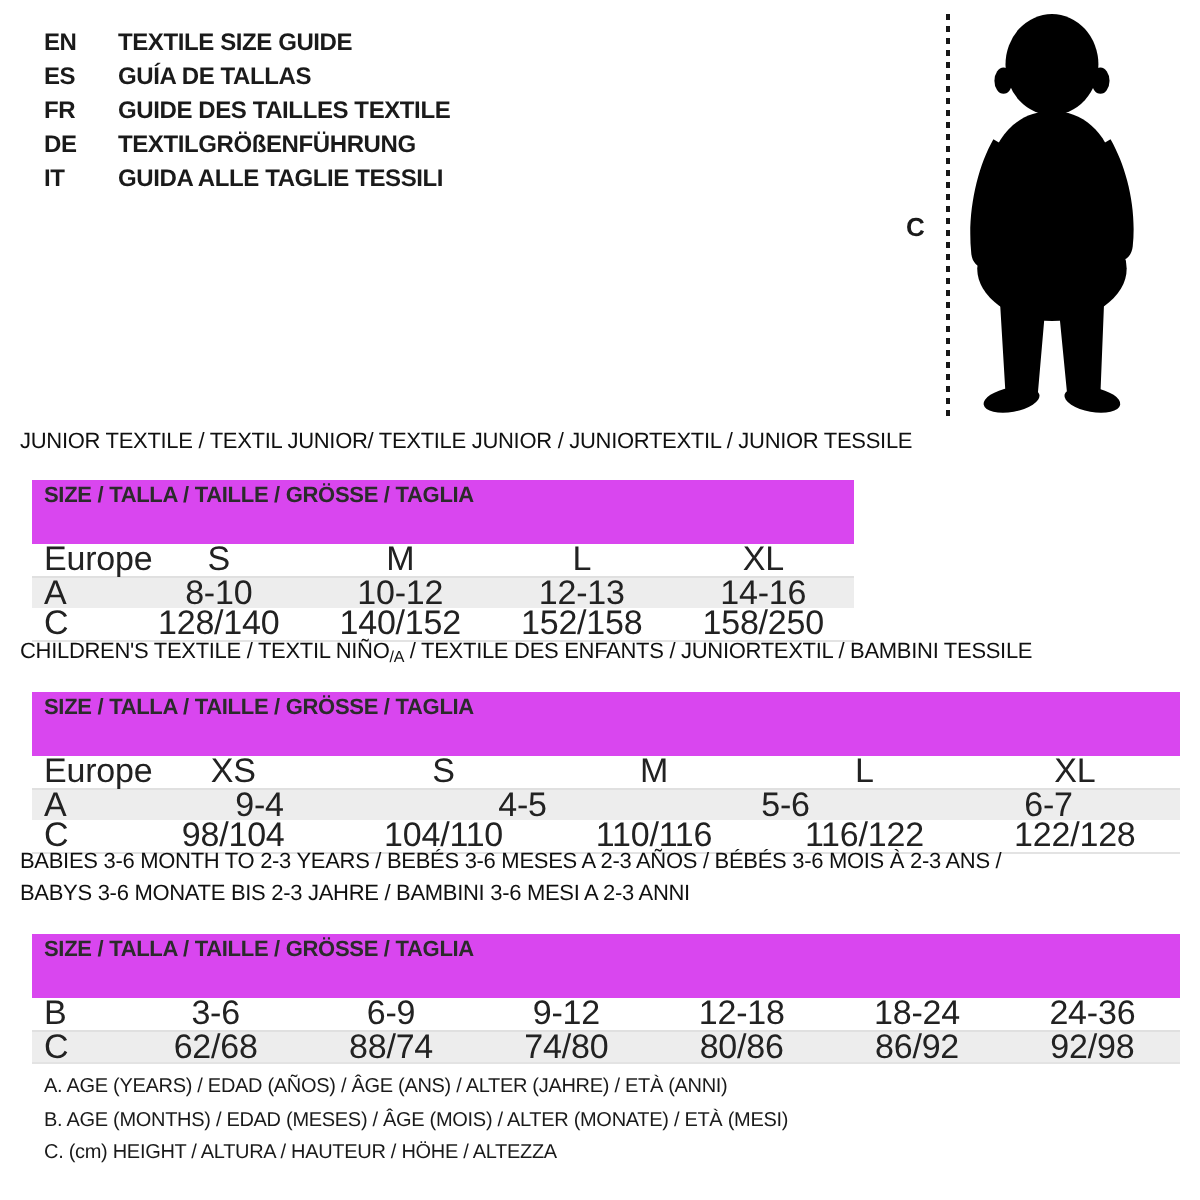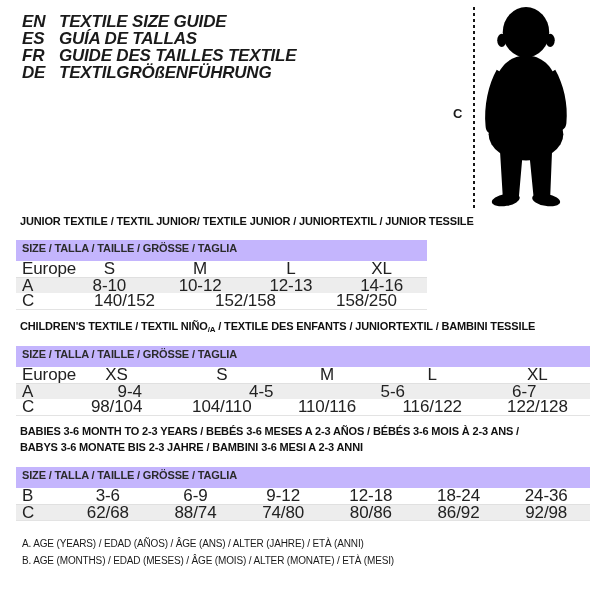--- a/index.html
+++ b/index.html
@@ -4,39 +4,39 @@
 <style>
   html,body{margin:0;padding:0;}
   body{
     width:600px;height:600px;background:#ffffff;position:relative;overflow:hidden;
     font-family:"Liberation Sans","DejaVu Sans",sans-serif;color:#1a1a1a;
   }
   .abs{position:absolute;}
 
   
   .lang-block{left:22px;top:13px;}
-  .lang-row{display:flex;height:17px;line-height:17px;font-size:17px;font-weight:bold;letter-spacing:-0.2px;font-style:italic;}
+  .lang-row{display:flex;height:17px;line-height:17px;font-size:12px;font-weight:bold;letter-spacing:-0.2px;}
   .lang-code{width:37px;}
   
   .height-line{left:473px;top:7px;width:2px;height:201px;
     background:repeating-linear-gradient(to bottom,#161616 0 3px,transparent 3px 6px);}
   .height-label{left:453px;top:106px;font-size:13px;font-weight:bold;}
   .silhouette{left:480px;top:5px;}
 
   
-  .tbl-title{left:20px;font-size:11px;font-weight:bold;letter-spacing:-0.15px;color:#101010;white-space:nowrap;}
+  .tbl-title{left:10px;font-size:11px;font-weight:normal;letter-spacing:-0.15px;color:#101010;white-space:nowrap;}
   .tbl-title .subA{font-size:8px;vertical-align:-2px;}
   .title2line{line-height:15.5px;}
 
   
   .sizing-table{border-bottom:1px solid #e3e3e3;}
   .t1{left:16px;top:240px;width:411px;}
   .t2{left:16px;top:346px;width:574px;}
   .t3{left:16px;top:467px;width:574px;}
-  .size-bar{height:21px;line-height:16px;background:#c4b5fd;color:#2b2b2b;
+  .size-bar{height:32px;line-height:16px;background:#d946ef;color:#2b2b2b;
     font-size:11px;font-weight:bold;padding-left:6px;letter-spacing:-0.15px;}
   .row{display:flex;height:16px;line-height:16px;font-size:17px;color:#222;letter-spacing:-0.1px;}
   .row.shaded{background:#ededed;border-top:1px solid #e0e0e0;box-sizing:border-box;}
   .row .lbl{width:48px;padding-left:6px;box-sizing:border-box;}
   .row .c{flex:1;text-align:center;}
 
   
   .footnotes{left:22px;top:536px;}
   .fn-line{height:16.5px;line-height:16.5px;font-size:10px;font-weight:normal;letter-spacing:-0.15px;white-space:nowrap;}
 </style>
@@ -52,20 +52,24 @@
     <span class="lang-code">ES</span>
     <span class="lang-label">GUÍA DE TALLAS</span>
   </div>
   <div class="lang-row">
     <span class="lang-code">FR</span>
     <span class="lang-label">GUIDE DES TAILLES TEXTILE</span>
   </div>
   <div class="lang-row">
     <span class="lang-code">DE</span>
     <span class="lang-label">TEXTILGRÖßENFÜHRUNG</span>
+  </div>
+  <div class="lang-row">
+    <span class="lang-code">IT</span>
+    <span class="lang-label">GUIDA ALLE TAGLIE TESSILI</span>
   </div>
 </div>
 
 <div class="abs height-line"></div>
 <div class="abs height-label">C</div>
 <svg class="abs silhouette" width="96" height="206" viewBox="0 0 94 204" xmlns="http://www.w3.org/2000/svg">
   <g fill="#000000">
     <ellipse cx="45" cy="27" rx="23" ry="25"></ellipse>
     <ellipse cx="21" cy="35" rx="4.5" ry="6.5"></ellipse>
     <ellipse cx="69" cy="35" rx="4.5" ry="6.5"></ellipse>
@@ -92,20 +96,21 @@
   </div>
   <div class="row shaded">
     <span class="lbl">A</span>
     <span class="c">8-10</span>
     <span class="c">10-12</span>
     <span class="c">12-13</span>
     <span class="c">14-16</span>
   </div>
   <div class="row">
     <span class="lbl">C</span>
+    <span class="c">128/140</span>
     <span class="c">140/152</span>
     <span class="c">152/158</span>
     <span class="c">158/250</span>
   </div>
 </div>
 
 <div class="abs tbl-title" style="top:320px;"><span>CHILDREN'S TEXTILE / TEXTIL NIÑO</span><span class="subA">/A</span><span> / TEXTILE DES ENFANTS / JUNIORTEXTIL / BAMBINI TESSILE</span></div>
 <div class="abs sizing-table t2">
   <div class="size-bar">SIZE / TALLA / TAILLE / GRÖSSE / TAGLIA</div>
   <div class="row">
@@ -155,13 +160,14 @@
     <span class="c">74/80</span>
     <span class="c">80/86</span>
     <span class="c">86/92</span>
     <span class="c">92/98</span>
   </div>
 </div>
 
 <div class="abs footnotes">
   <div class="fn-line">A. AGE (YEARS) / EDAD (AÑOS) / ÂGE (ANS) / ALTER (JAHRE) / ETÀ (ANNI)</div>
   <div class="fn-line">B. AGE (MONTHS) / EDAD (MESES) / ÂGE (MOIS) / ALTER (MONATE) / ETÀ (MESI)</div>
+  <div class="fn-line">C. (cm) HEIGHT / ALTURA / HAUTEUR / HÖHE / ALTEZZA</div>
 </div>
 
 </body></html>

